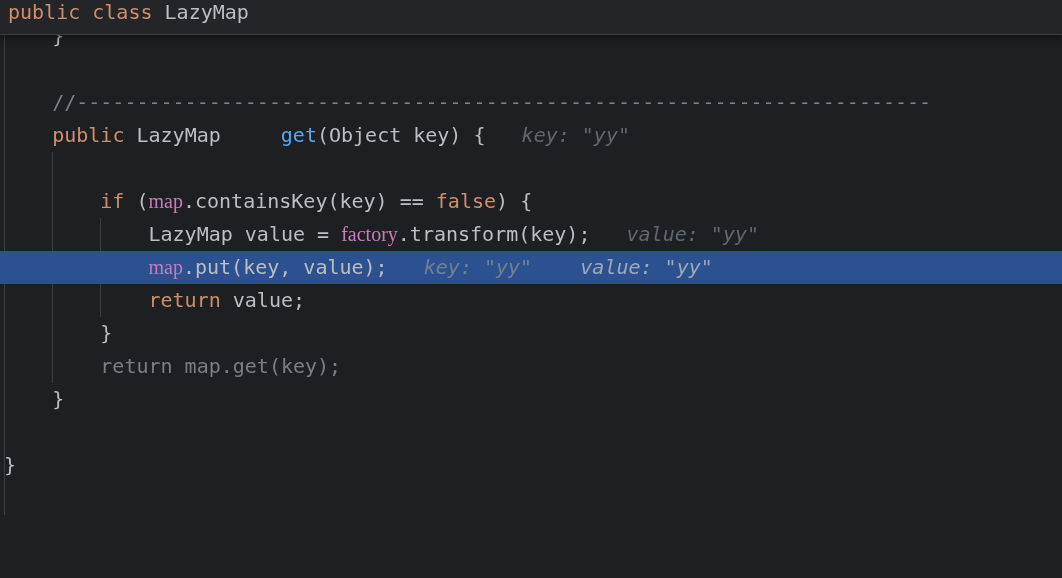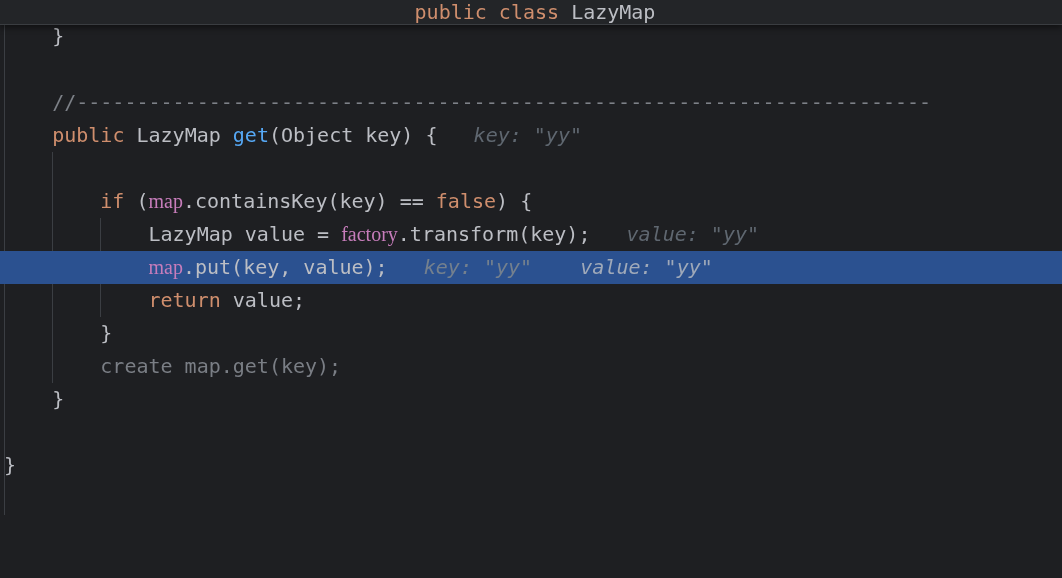--- a/index.html
+++ b/index.html
@@ -9,38 +9,38 @@
     --hint-bright:#9fa9b9; --highlight:#2b5190; --guide:#3b3e43;
   }
   html,body{margin:0;padding:0;}
   body{
     width:1062px;height:578px;position:relative;overflow:hidden;
     background:var(--background);
     font-family:"DejaVu Sans Mono","Liberation Mono",monospace;
     font-size:20px;color:var(--plain);
   }
   #sticky-header{
-    position:absolute;left:0;top:0;width:100%;height:25px;
+    position:absolute;left:0;top:0;width:100%;height:35px;
     background:var(--header-background);
     border-bottom:1px solid var(--header-border);
     box-shadow:0 3px 6px rgba(0,0,0,.45);
     line-height:25px;padding-left:8px;box-sizing:border-box;
-    white-space:pre;z-index:5;cursor:pointer;text-align:center;
+    white-space:pre;z-index:5;cursor:pointer;
   }
   #code-area{position:absolute;left:0;top:20px;width:100%;z-index:1;}
   .code-line{
     position:relative;height:33px;line-height:33px;white-space:pre;
     padding-left:4px;z-index:1;
   }
   .code-line.highlighted{background:var(--highlight);z-index:2;}
   .indent-guide{position:absolute;width:1px;background:var(--guide);z-index:0;}
   .tok{display:inline;}
   .tok.plain{color:var(--plain);}
   .tok.kw{color:var(--keyword);}
-  .tok.method{color:var(--method);}
+  .tok.method{color:var(--method);margin-left:48px;}
   .tok.field{color:var(--field);font-family:Liberation Serif, serif;}
   .tok.comment{color:var(--comment);}
   .tok.dim{color:var(--dim);}
   .tok.hint{color:var(--hint);font-style:italic;}
   .tok.hintdim{color:var(--hint-dim);font-style:italic;}
   .tok.hintbright{color:var(--hint-bright);font-style:italic;}
 </style>
 </head>
 <body>
 
@@ -52,17 +52,17 @@
     <div class="code-line"><span class="tok plain">    }</span></div>
     <div class="code-line"></div>
     <div class="code-line"><span class="tok comment">    //-----------------------------------------------------------------------</span></div>
     <div class="code-line"><span class="tok plain">    </span><span class="tok kw">public</span><span class="tok plain"> LazyMap </span><span class="tok method">get</span><span class="tok plain">(Object key) {</span><span class="tok hint">   key: "yy"</span></div>
     <div class="code-line"><span class="tok plain">        </span></div>
     <div class="code-line"><span class="tok plain">        </span><span class="tok kw">if</span><span class="tok plain"> (</span><span class="tok field">map</span><span class="tok plain">.containsKey(key) == </span><span class="tok kw">false</span><span class="tok plain">) {</span></div>
     <div class="code-line"><span class="tok plain">            LazyMap value = </span><span class="tok field">factory</span><span class="tok plain">.transform(key);</span><span class="tok hint">   value: "yy"</span></div>
     <div class="code-line highlighted"><span class="tok plain">            </span><span class="tok field">map</span><span class="tok plain">.put(key, value);</span><span class="tok hintdim">   key: "yy"</span><span class="tok hintbright">    value: "yy"</span></div>
     <div class="code-line"><span class="tok plain">            </span><span class="tok kw">return</span><span class="tok plain"> value;</span></div>
     <div class="code-line"><span class="tok plain">        }</span></div>
-    <div class="code-line"><span class="tok dim">        create map.get(key);</span></div>
+    <div class="code-line"><span class="tok dim">        return map.get(key);</span></div>
     <div class="code-line"><span class="tok plain">    }</span></div>
     <div class="code-line"></div>
     <div class="code-line"><span class="tok plain">}</span></div>
   </div>
 
 </body></html>

